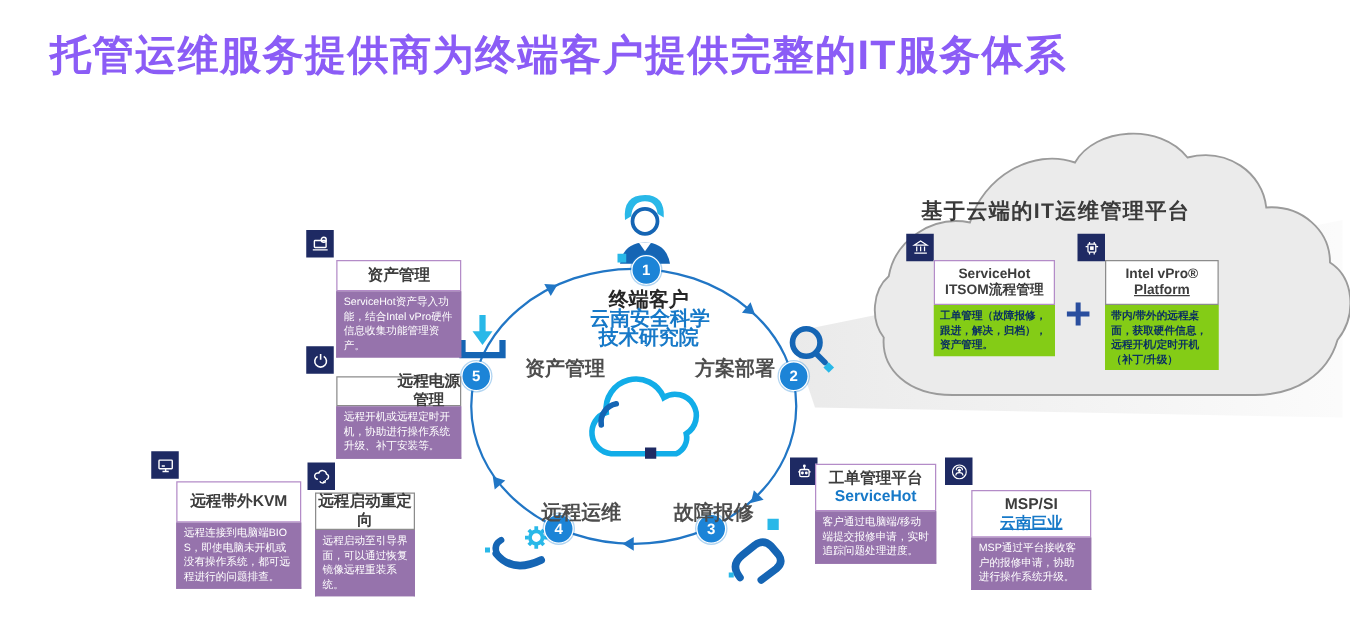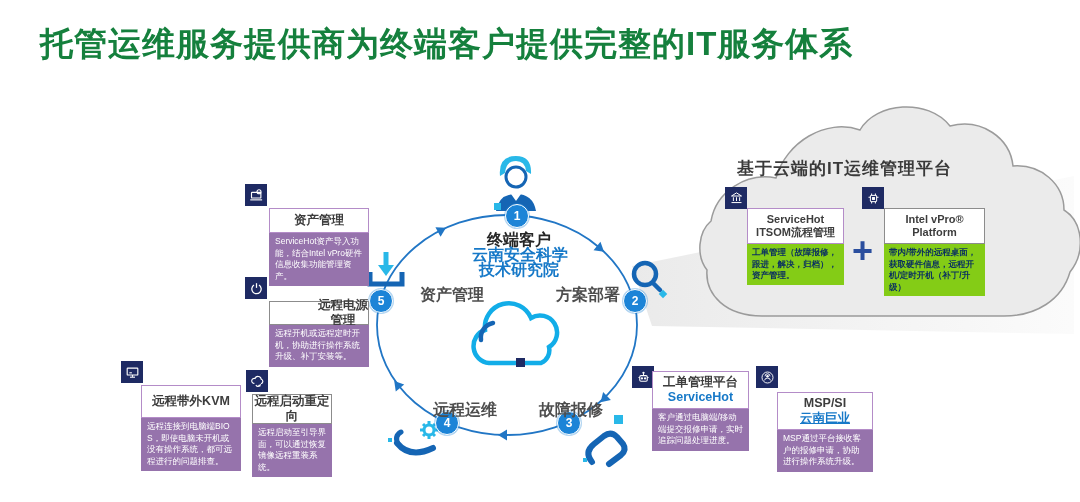--- a/index.html
+++ b/index.html
@@ -1,19 +1,19 @@
 <!DOCTYPE html>
 <html><head>
 <meta charset="utf-8">
 <style>
   html,body{margin:0;padding:0;background:#fff;}
   .stage{position:relative;width:1080px;height:502px;background:#fff;overflow:hidden;
          font-family:"Liberation Sans","DejaVu Sans",sans-serif;}
   h1.title{position:absolute;left:40px;top:22px;margin:0;font-size:33px;font-weight:600;
-           color:#15803d;letter-spacing:1px;}
+           color:#8b5cf6;letter-spacing:1px;}
   svg.bg{position:absolute;left:0;top:0;}
 
   
   .badge{position:absolute;width:22px;height:22px;border-radius:50%;background:#1c84d7;
          border:1.5px solid #fff;box-shadow:0 0 0 1px rgba(28,132,215,.35);
          color:#fff;font-size:12px;font-weight:bold;display:flex;align-items:center;justify-content:center;}
   .steplabel{position:absolute;font-size:16px;color:#4d4d4d;font-weight:600;white-space:nowrap;transform:translateX(-50%);}
   .steplabel.dark{color:#262626;font-weight:bold;}
   .steplabel.blue{color:#1779c8;font-weight:bold;}
 
@@ -215,24 +215,24 @@
       <rect x="7" y="7" width="10" height="10" rx="1"></rect>
         <rect x="10.5" y="10.5" width="3" height="3" fill="#fff"></rect>
       <line x1="9" y1="7" x2="9" y2="4"></line>
         <line x1="15" y1="7" x2="15" y2="4"></line>
       <line x1="9" y1="17" x2="9" y2="20"></line>
         <line x1="15" y1="17" x2="15" y2="20"></line>
       <line x1="7" y1="10" x2="4" y2="10"></line>
         <line x1="17" y1="10" x2="20" y2="10"></line>
     </svg>
   </div>
-  <div class="tbox" style="left:884px;top:208px;width:101px;">
+  <div class="tbox" style="left:884px;top:208px;width:91px;">
     <div class="hd" style="height:34px;">
       <span class="t1" style="font-size:11px;line-height:13px;">Intel vPro®</span>
-      <span class="t1" style="font-size:11px;line-height:13px;">Platform</span>
+      <span class="t1" style="font-size:11px;line-height:13px;text-decoration:underline;">Platform</span>
     </div>
     <div class="bd cyan">带内/带外的远程桌面，获取硬件信息，远程开机/定时开机（补丁/升级）</div>
   </div>
 
   <div class="nicon" style="left:632px;top:366px;">
     <svg width="15" height="15" viewBox="0 0 24 24" fill="none" stroke="#fff" stroke-width="1.7">
       <rect x="6" y="9" width="12" height="9" rx="2"></rect>
       <circle cx="9.5" cy="13.5" r="1" fill="#fff"></circle>
         <circle cx="14.5" cy="13.5" r="1" fill="#fff"></circle>
       <line x1="12" y1="9" x2="12" y2="5.5"></line>

